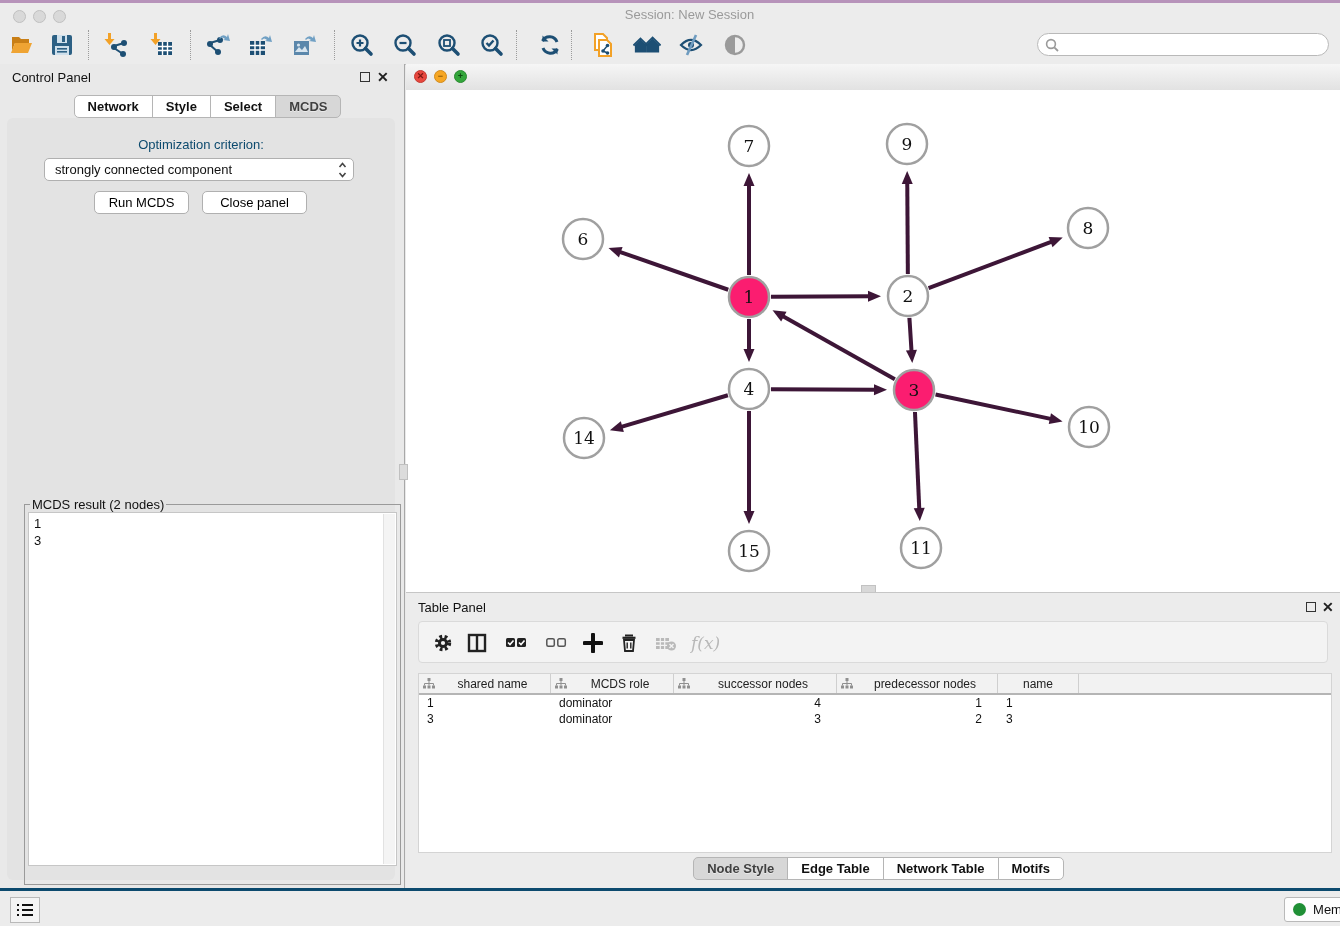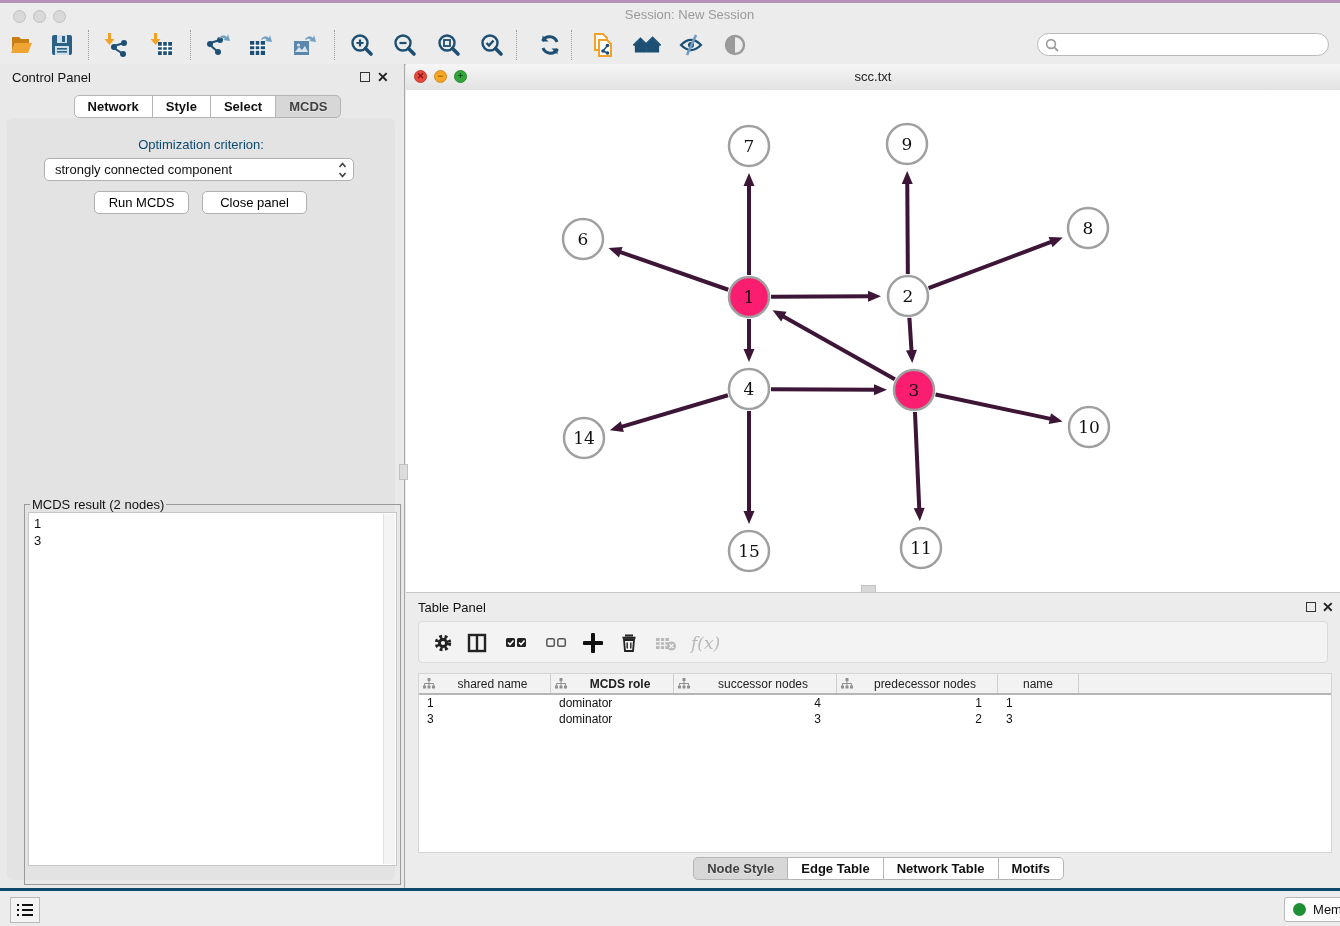--- a/index.html
+++ b/index.html
@@ -258,21 +258,20 @@
         </div>
       </fieldset>
     </div>
   </div>
 
   <div class="net-window">
     <div class="net-titlebar">
       <div class="net-dot" style="left:8px;background:#e8473e;border:1px solid #c23a32;color:#7d1612">✕</div>
       <div class="net-dot" style="left:28px;background:#f6a623;border:1px solid #d18c1d;color:#8a5a08">−</div>
       <div class="net-dot" style="left:48px;background:#33a63b;border:1px solid #2a8a31;color:#0d4c12">+</div>
-      <div class="net-title">scc.txt</div>
     </div>
     <div class="net-canvas">
       <svg id="graph-svg" width="934" height="502">
           <g>
             <line x1="343" y1="185" x2="343" y2="94" stroke="#3d1637" stroke-width="4"></line>
             <polygon points="343,83 348.5,96 337.5,96" fill="#3d1637"></polygon>
           </g>
           <g>
             <line x1="322.23121807335133" y1="199.7434376400866" x2="212.87335060057498" y2="161.53406225803224" stroke="#3d1637" stroke-width="4"></line>
             <polygon points="202.48895963725064,157.90578107807553 216.5755622747941,157.00155426363492 212.94728109483742,167.38594522695925" fill="#3d1637"></polygon>
@@ -439,21 +438,21 @@
               <g fill="#8f8f8f">
                 <rect x="4.5" y="0" width="3" height="3"></rect>
                 <rect x="0" y="7.5" width="3" height="3"></rect>
                 <rect x="4.5" y="7.5" width="3" height="3"></rect>
                 <rect x="9" y="7.5" width="3" height="3"></rect>
                 <path d="M6 3v2.5M1.5 7.5V5.5h9v2M6 5.5v2" stroke="#8f8f8f" fill="none" stroke-width="1"></path>
               </g>
             </svg>
             <span class="th-label">shared name</span>
           </div>
-          <div class="th" style="width: 123px; font-weight: bold;">
+          <div class="th" style="width: 123px;">
             <svg class="col-icon" width="12" height="11" viewBox="0 0 12 11">
               <g fill="#8f8f8f">
                 <rect x="4.5" y="0" width="3" height="3"></rect>
                 <rect x="0" y="7.5" width="3" height="3"></rect>
                 <rect x="4.5" y="7.5" width="3" height="3"></rect>
                 <rect x="9" y="7.5" width="3" height="3"></rect>
                 <path d="M6 3v2.5M1.5 7.5V5.5h9v2M6 5.5v2" stroke="#8f8f8f" fill="none" stroke-width="1"></path>
               </g>
             </svg>
             <span class="th-label">MCDS role</span>

